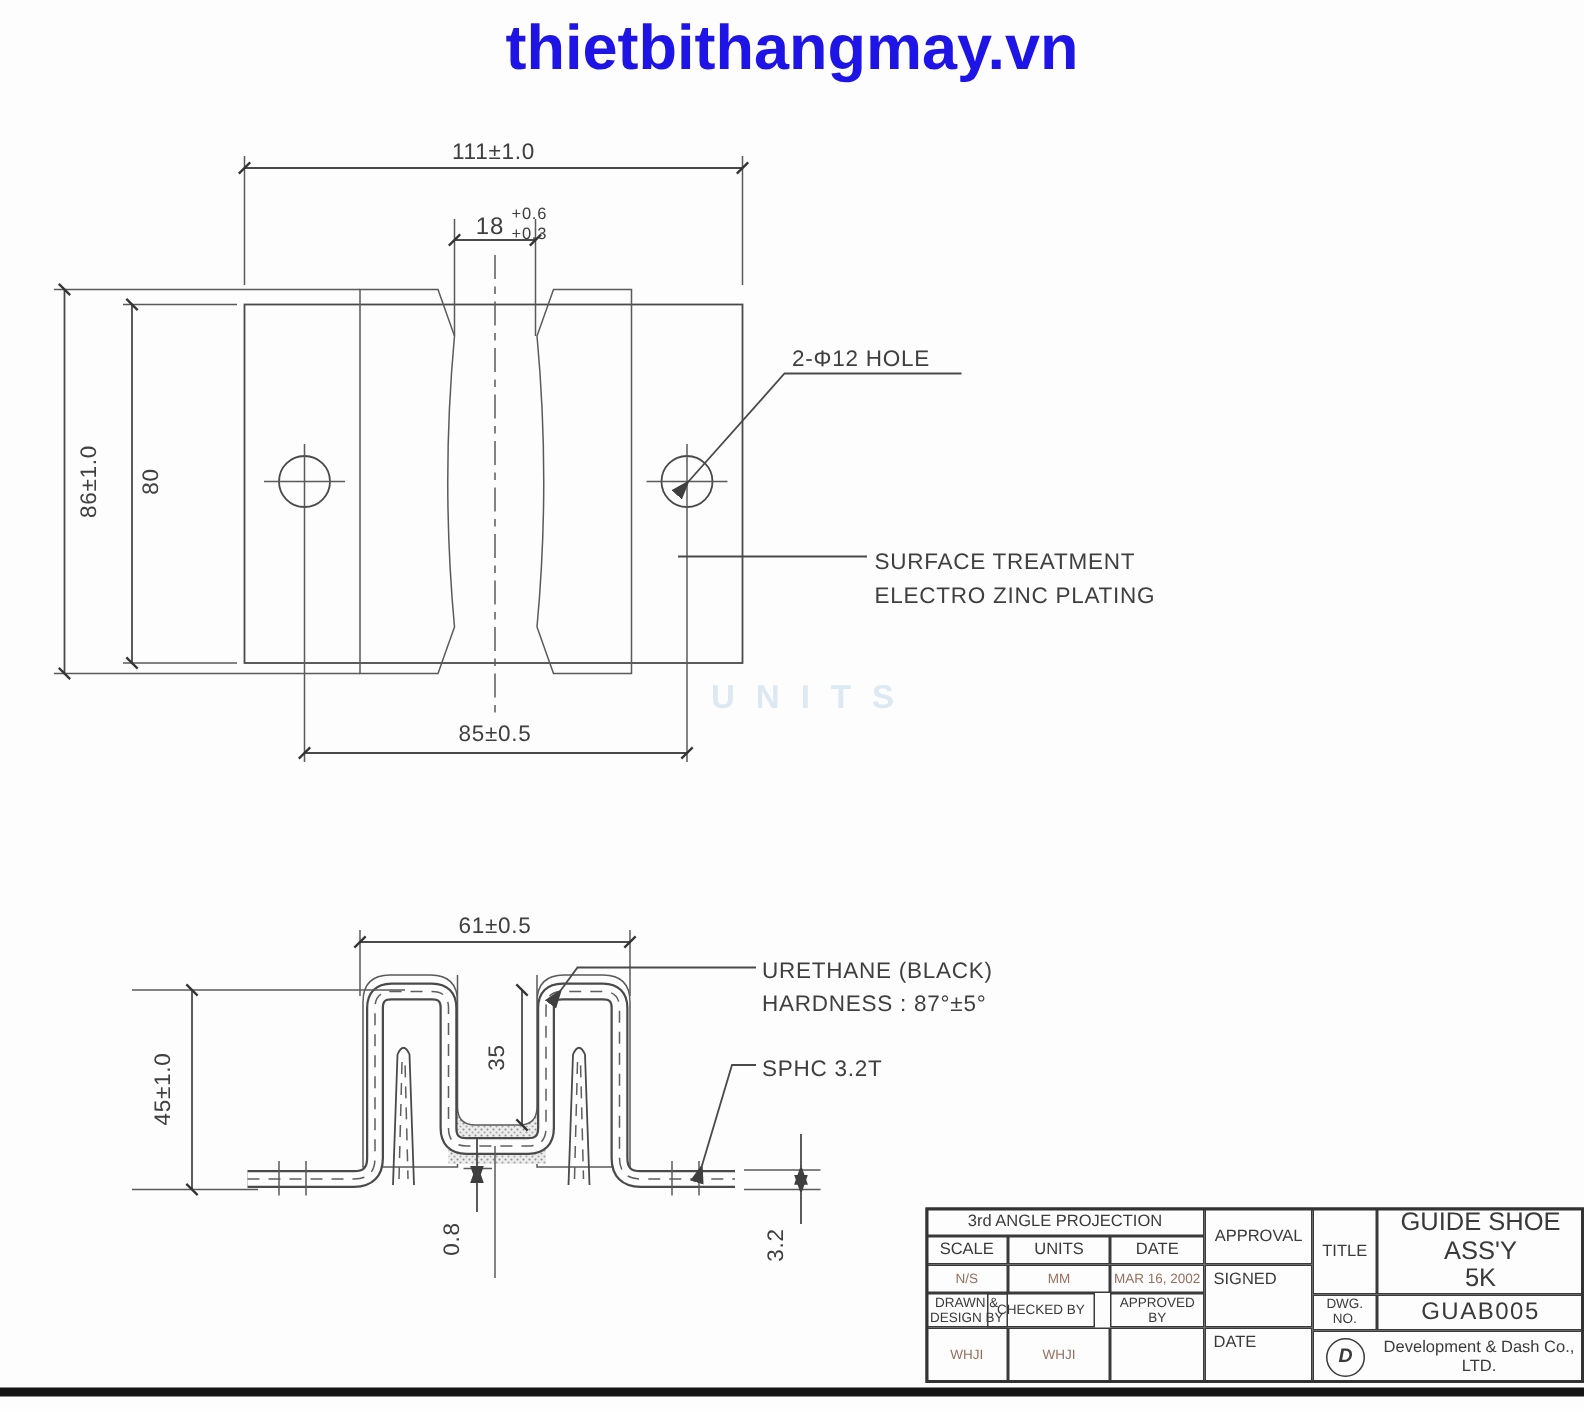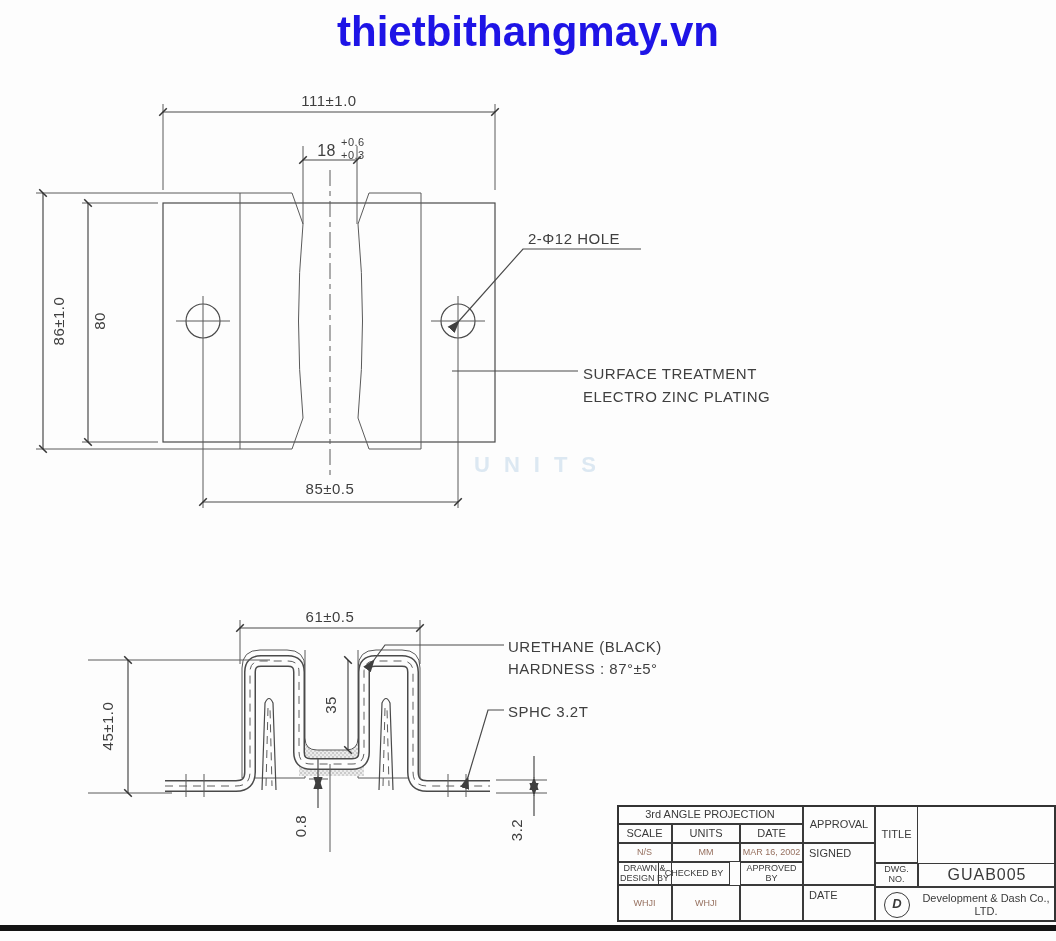--- a/index.html
+++ b/index.html
@@ -178,20 +178,24 @@
     <div class="cell tiny" style="left:123px;top:57px;width:63px;height:23px;">APPROVED BY</div>
     <div class="cell val tiny" style="left:0;top:80px;width:55px;height:37px;">WHJI</div>
     <div class="cell val tiny" style="left:55px;top:80px;width:68px;height:37px;">WHJI</div>
     <div class="cell val tiny" style="left:123px;top:80px;width:63px;height:37px;"></div>
 
     <div class="cell" style="left:186px;top:0;width:72px;height:38px;">APPROVAL</div>
     <div class="cell top-left" style="left:186px;top:38px;width:72px;height:42px;">SIGNED</div>
     <div class="cell top-left" style="left:186px;top:80px;width:72px;height:37px;">DATE</div>
 
     <div class="cell" style="left:258px;top:0;width:43px;height:58px;">TITLE</div>
+    <div class="cell" style="left:301px;top:0;width:138px;height:58px;flex-direction:column;font-size:17px;">
+      <span>GUIDE SHOE ASS'Y</span>
+      <span>5K</span>
+    </div>
     <div class="cell tiny" style="left:258px;top:58px;width:43px;height:24px;">DWG. NO.</div>
     <div class="cell" style="left:301px;top:58px;width:138px;height:24px;font-size:16px;letter-spacing:1px;">GUAB005</div>
     <div class="cell" style="left:258px;top:82px;width:181px;height:35px;justify-content:flex-start;gap:7px;padding-left:8px;">
       <span id="logo">D</span>
       <span style="font-size:11px;">Development &amp; Dash Co., LTD.</span>
     </div>
     <div class="outer"></div>
   </div>
 
   <div id="bottom-bar"></div>

